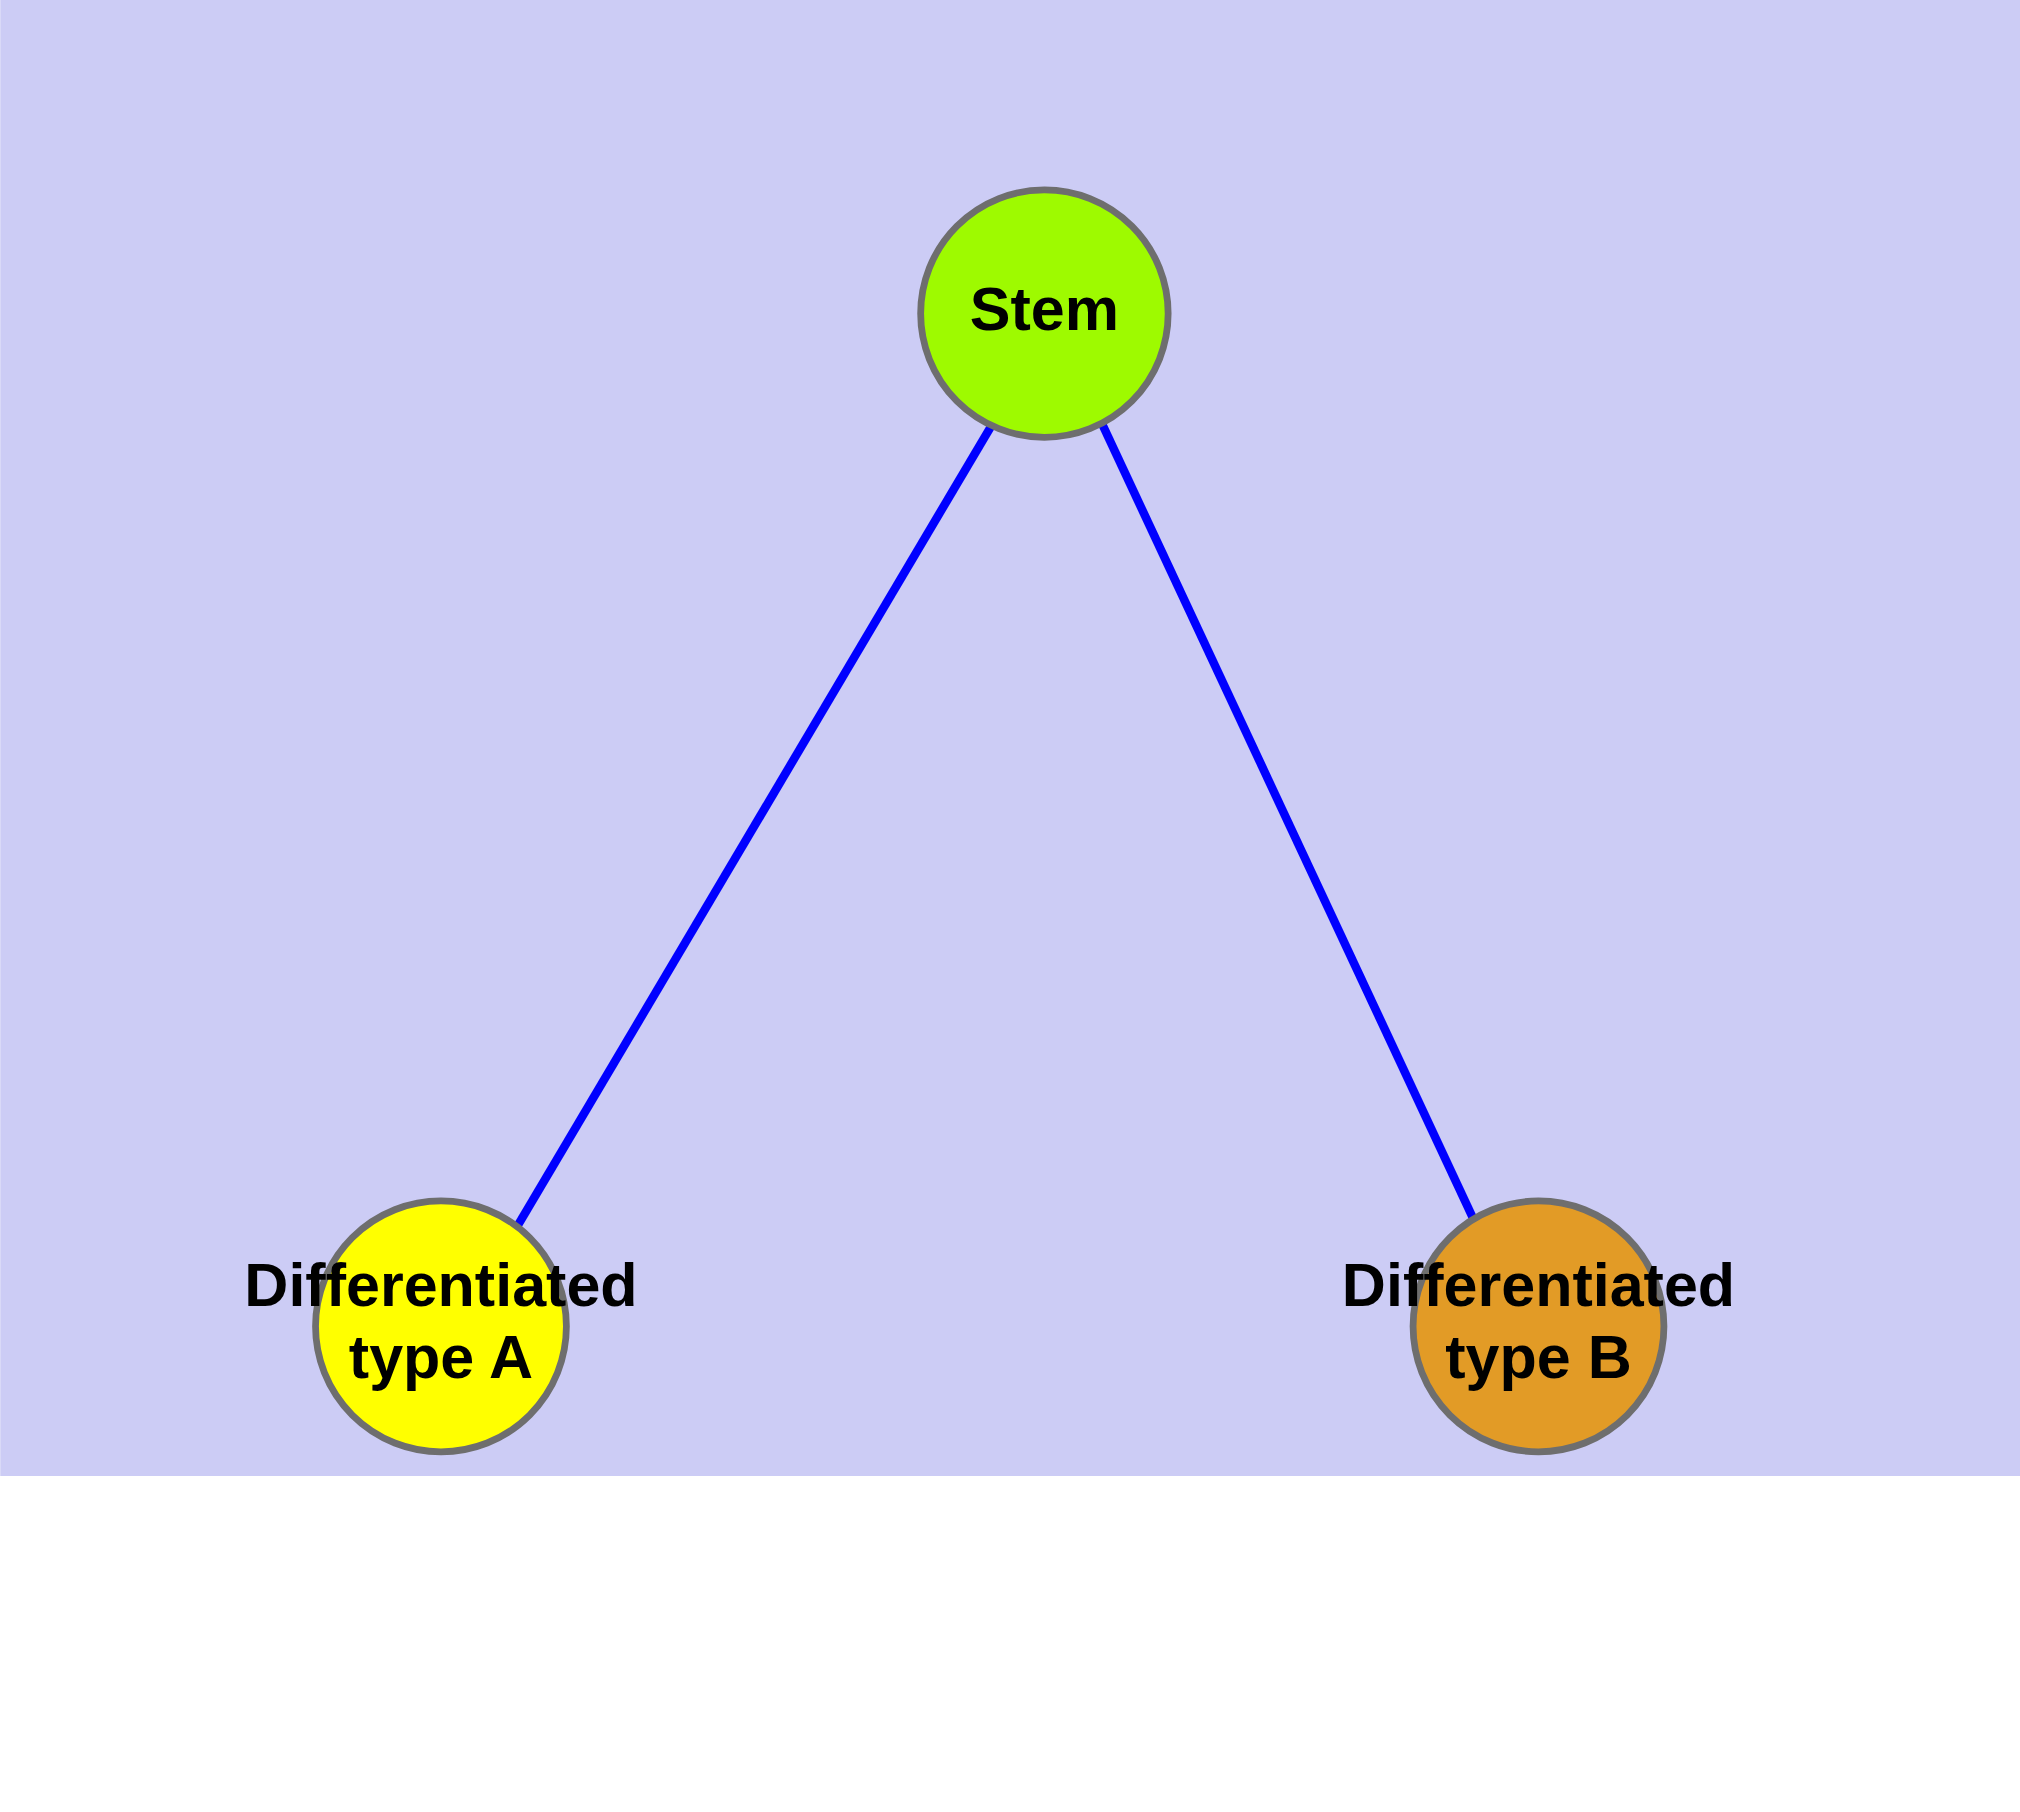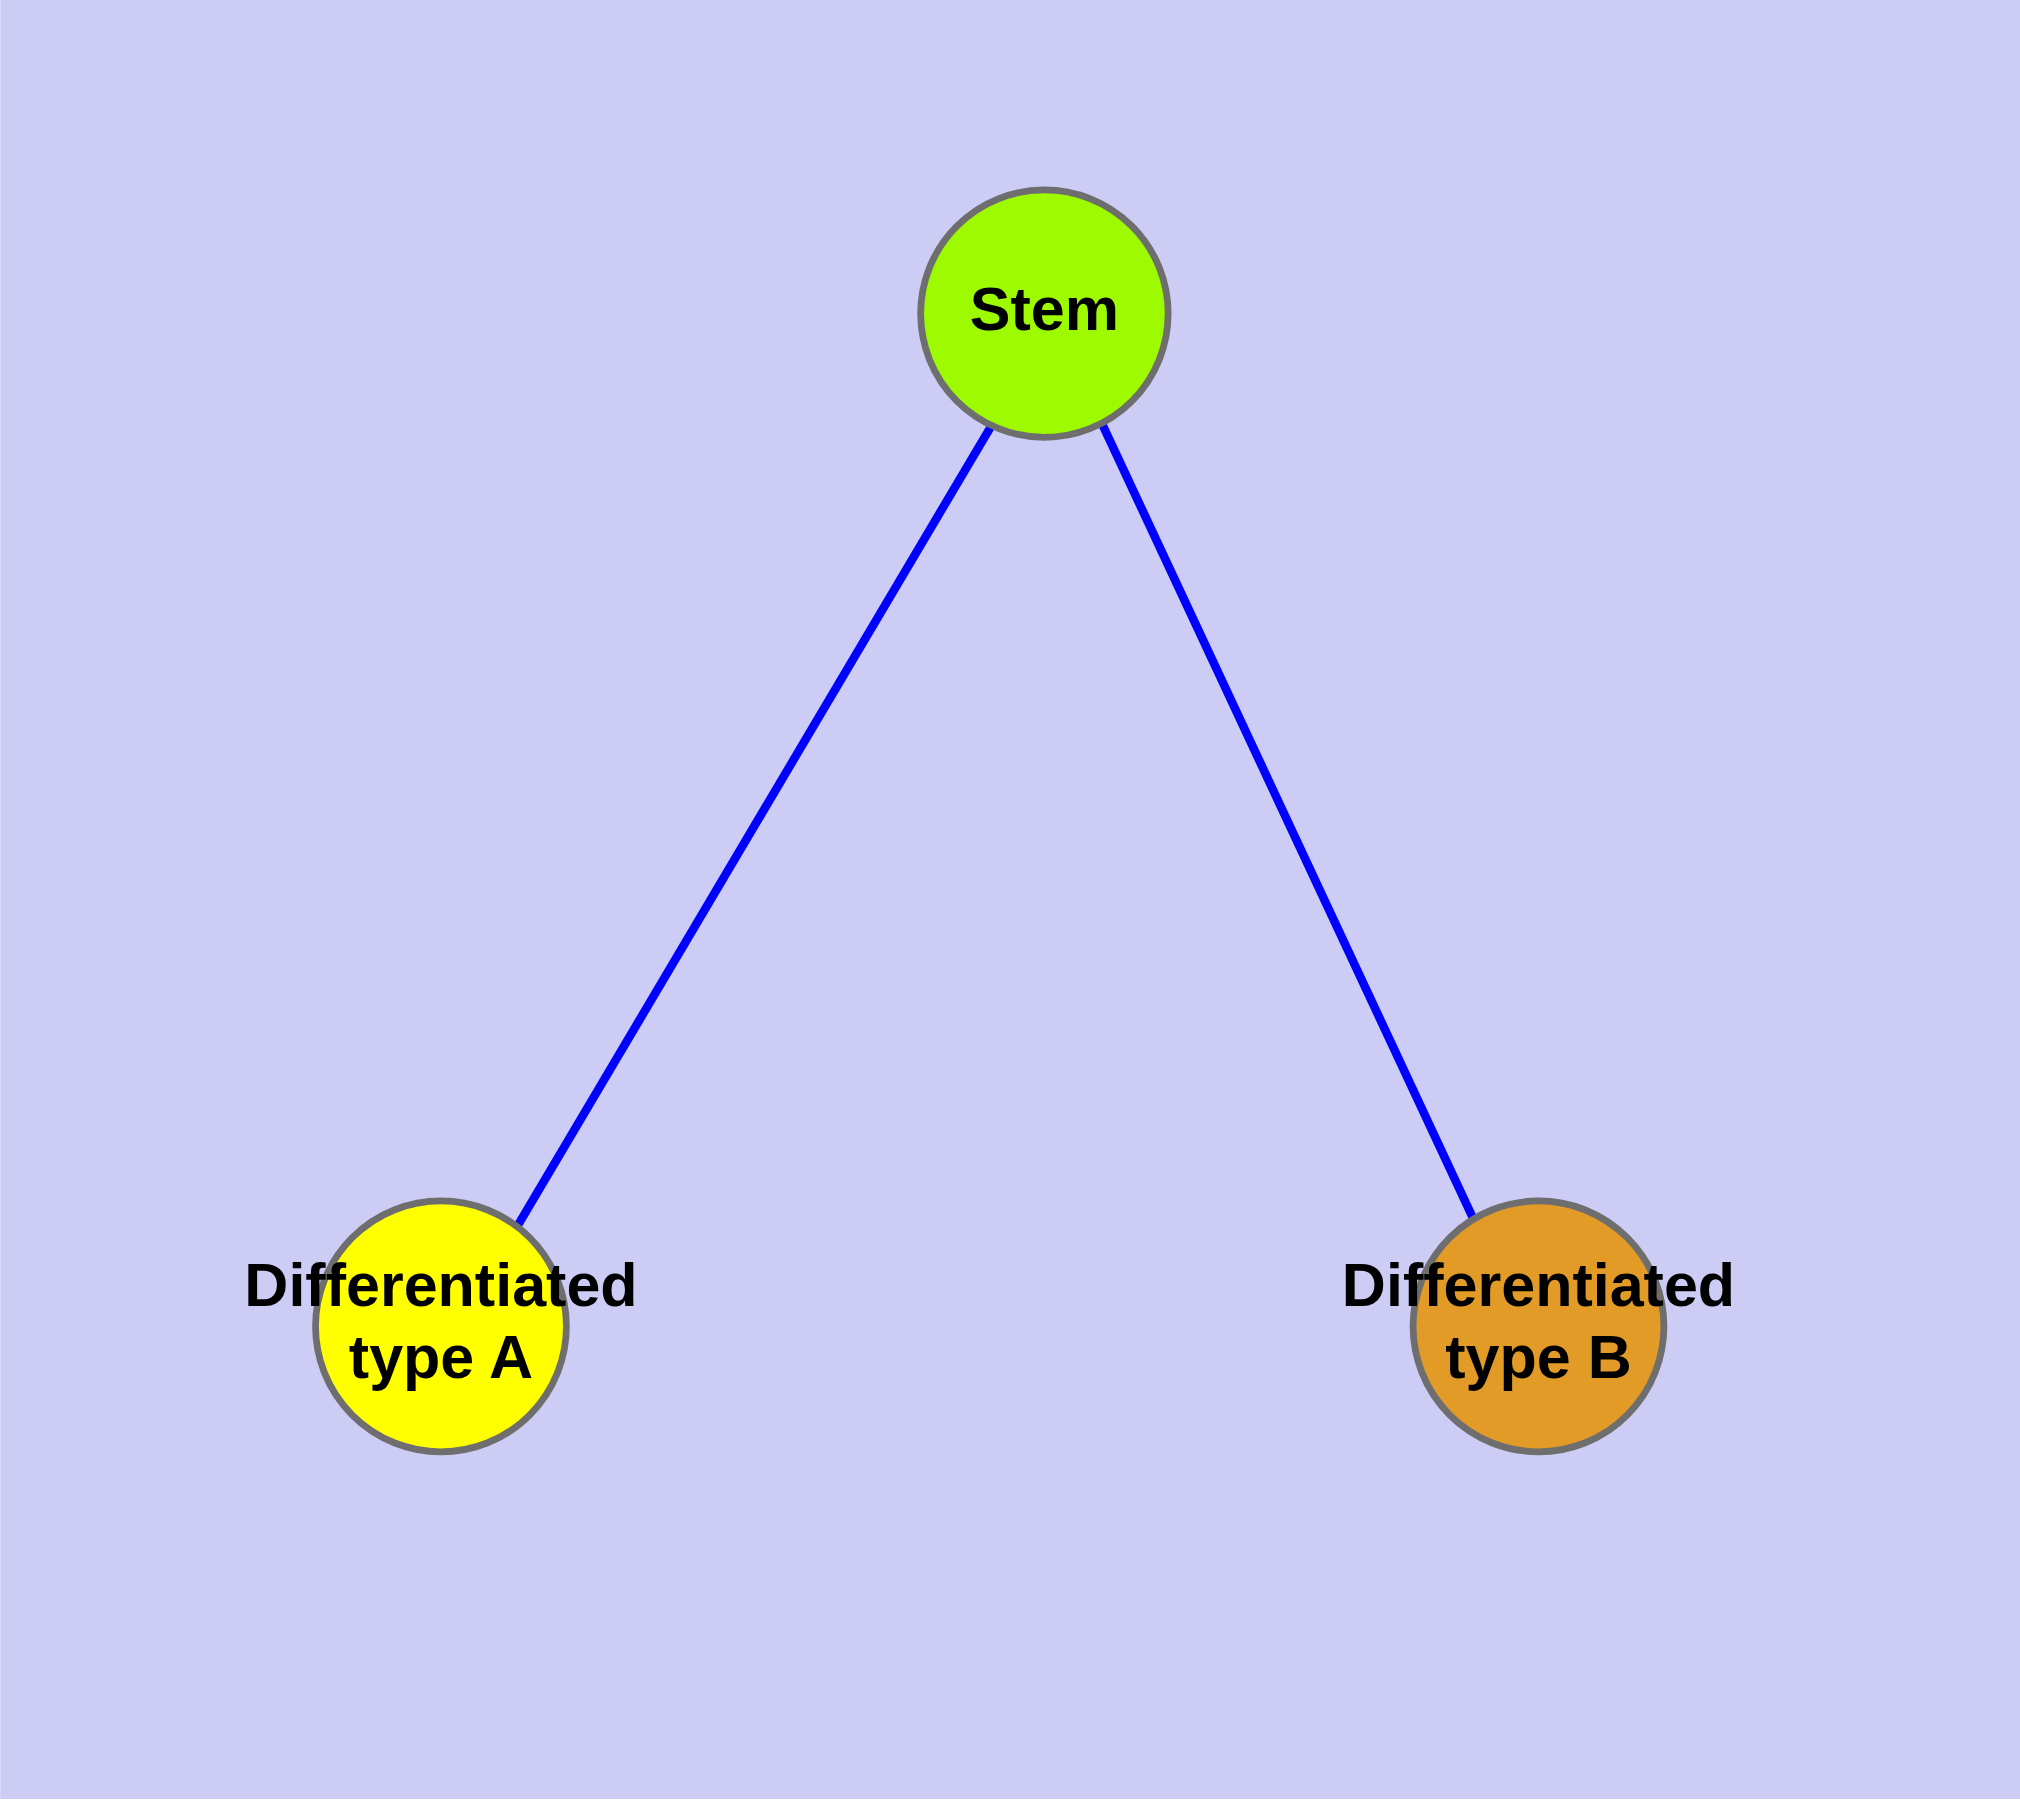--- a/index.html
+++ b/index.html
@@ -28,21 +28,21 @@
     fill: #000000;
     text-anchor: middle;
     dominant-baseline: middle;
     paint-order: normal;
     font-family: "Liberation Sans", "DejaVu Sans", sans-serif;
   }
 </style>
 </head>
 <body>
 
-<div id="canvas" style="width: 2021px; height: 1799px;">
+<div id="canvas" style="width: 2021px; height: 1476px;">
   <svg id="graph-svg" viewBox="0 0 2384 2138" xmlns="http://www.w3.org/2000/svg" style="width: 2021px; height: 1812px;">
 
     <rect id="bg-rect" x="0" y="0" width="2384" height="2138" fill="#CCCCF5"></rect>
 
     <g id="edges-layer">
         <line x1="1172" y1="498" x2="610" y2="1447" stroke="#0000FF" stroke-width="10" stroke-linecap="butt"></line>
         <line x1="1300" y1="500" x2="1739" y2="1440" stroke="#0000FF" stroke-width="10" stroke-linecap="butt"></line>
       </g>
     <g id="nodes-layer">
         <circle cx="1232" cy="370" r="146" fill="#9EFA00" stroke="#6E6E6E" stroke-width="8"></circle>

